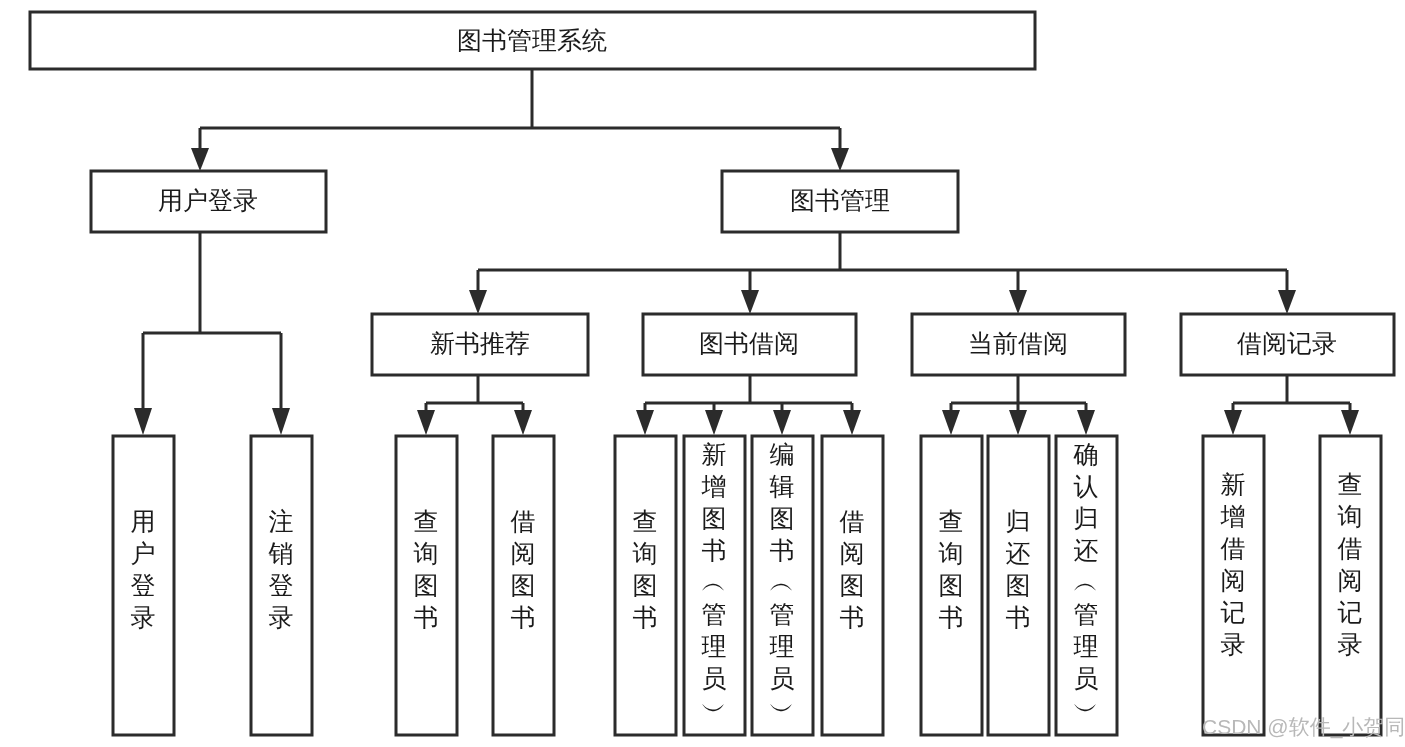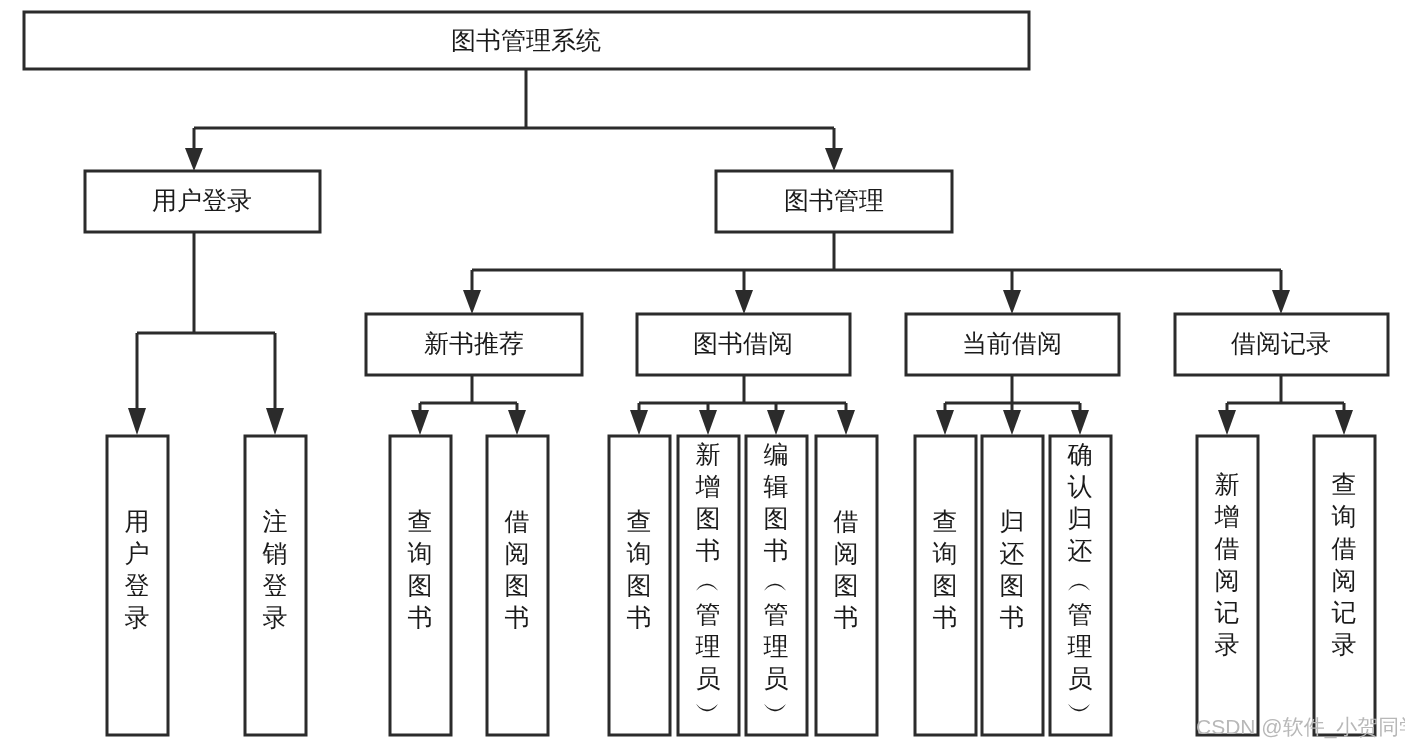--- a/index.html
+++ b/index.html
@@ -10,21 +10,21 @@
   }
   body {
     width: 1405px;
     height: 747px;
     font-family: "Liberation Sans", "DejaVu Sans", sans-serif;
     overflow: hidden;
     position: relative;
   }
   #diagram-root {
     position: absolute;
-    left: 4px;
+    left: 10px;
     top: 0;
     width: 1391px;
     height: 747px;
   }
   svg.flowchart {
     display: block;
     width: 1405px;
     height: 747px;
     background: #ffffff;
   }

